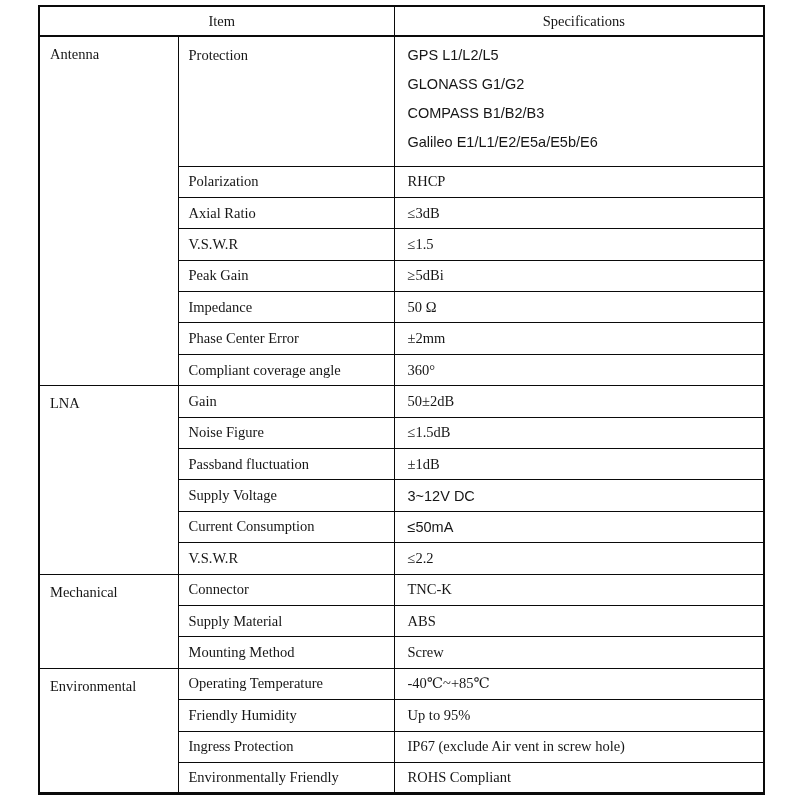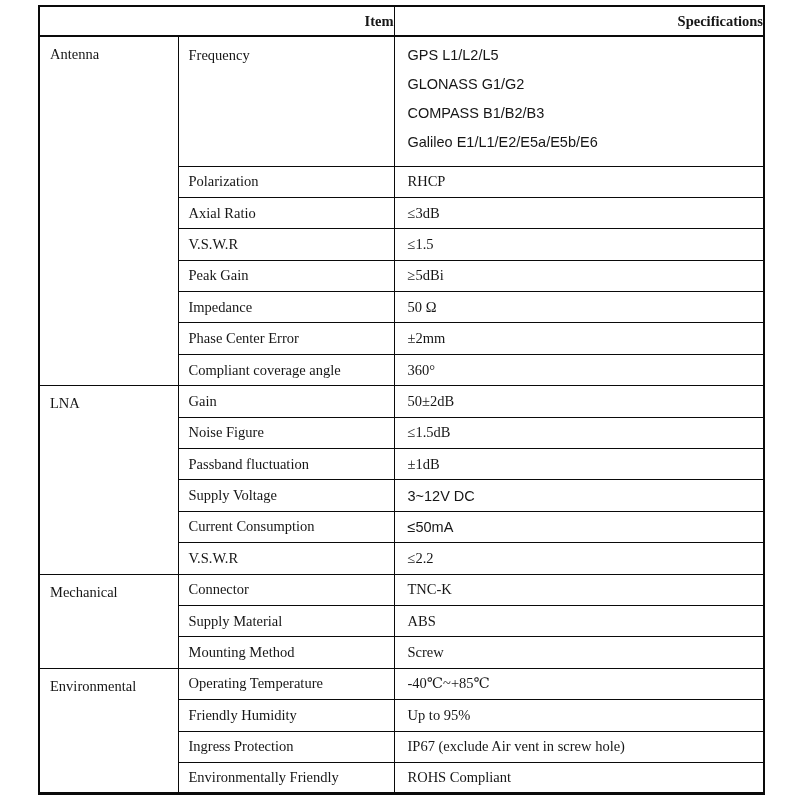--- a/index.html
+++ b/index.html
@@ -28,22 +28,22 @@
   col.c1 { width: 139px; }
   col.c2 { width: 216px; }
   col.c3 { width: 370px; }
   th, td {
     border: 1px solid #0a0a0a;
     margin: 0;
     overflow: hidden;
   }
   thead th {
     height: 28px;
-    text-align: right;
-    font-weight: bold;
+    text-align: center;
+    font-weight: normal;
     padding: 0 0 0 10px;
     border-bottom-width: 2px;
     vertical-align: middle;
   }
   tr.row-std { height: 31.4px; }
   tr.row-tall { height: 130px; margin-left: 40px; }
   .serif {
     font-family: "Liberation Serif", "DejaVu Serif", serif;
     font-size: 14.5px;
     color: #161616;
@@ -88,21 +88,21 @@
     </colgroup>
     <thead>
       <tr>
         <th colspan="2" class="serif">Item</th>
         <th class="serif">Specifications</th>
       </tr>
     </thead>
     <tbody>
         <tr class="row-tall">
           <td rowspan="8" class="section-cell serif">Antenna</td>
-          <td class="param-cell serif top">Frequency</td>
+          <td class="param-cell serif top">Protection</td>
           <td class="value-cell top">
             <div class="value-line sans">GPS L1/L2/L5</div>
             <div class="value-line sans">GLONASS G1/G2</div>
             <div class="value-line sans">COMPASS B1/B2/B3</div>
             <div class="value-line sans">Galileo E1/L1/E2/E5a/E5b/E6</div>
           </td>
         </tr>
         <tr class="row-std">
           <td class="param-cell serif">Polarization</td>
           <td class="value-cell">

